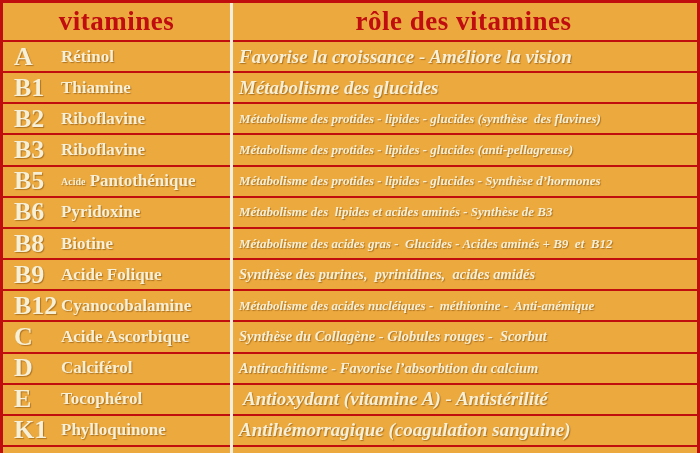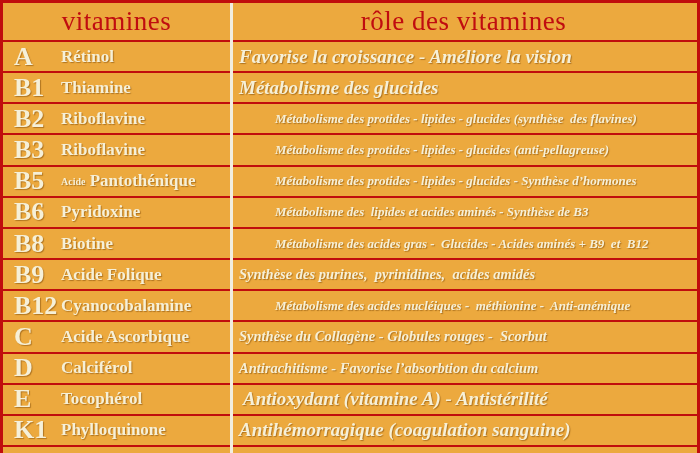--- a/index.html
+++ b/index.html
@@ -14,21 +14,21 @@
     border-left: 3px solid var(--line-red, #C00D0D);
     border-right: 3px solid var(--line-red, #C00D0D);
     display: flex; flex-direction: column;
     overflow: hidden;
   }
 
   .header-row { height: 37px; display: flex; align-items: stretch; }
   .hcell {
     display: flex; align-items: center; justify-content: center;
     color: var(--header-text, #C00D0D);
-    font-weight: normal; font-size: 27px;
+    font-weight: bold; font-size: 27px;
     letter-spacing: 0.5px;
   }
   .hcell.left  { width: 227px; }
   .hcell.right { flex: 1; border-radius: 14px; }
 
   .rows { flex: 1; display: flex; flex-direction: column; }
   .row { flex: 1; display: flex; border-top: 2px solid var(--line-red, #C00D0D); min-height: 0; }
 
   .cl { width: 227px; display: flex; align-items: center; }
   .letter {
@@ -46,21 +46,21 @@
   }
   .vname .prefix { font-size: 10px; font-weight: bold; vertical-align: 1px; }
 
   .cr { flex: 1; display: flex; align-items: center; padding-left: 9px; min-width: 0; }
   .role {
     font-weight: bold; font-style: italic;
     color: var(--row-text, #F6F0D8);
     text-shadow: 1px 1px 1px rgba(125, 72, 8, 0.55);
     white-space: pre;
   }
-  .role.sm { font-size: 13px; margin-left: 36px; }
+  .role.sm { font-size: 13px; }
   .role.md { font-size: 14.5px; }
   .role.lg { font-size: 19px; }
 
   .bottom-strip { height: 8px; border-top: 2px solid var(--line-red, #C00D0D); }
 
   .vdivider {
     position: absolute; left: 227px; top: -3px; bottom: 0; width: 3px;
     background: var(--divider-white, #F2EEE0);
     z-index: 2;
   }

